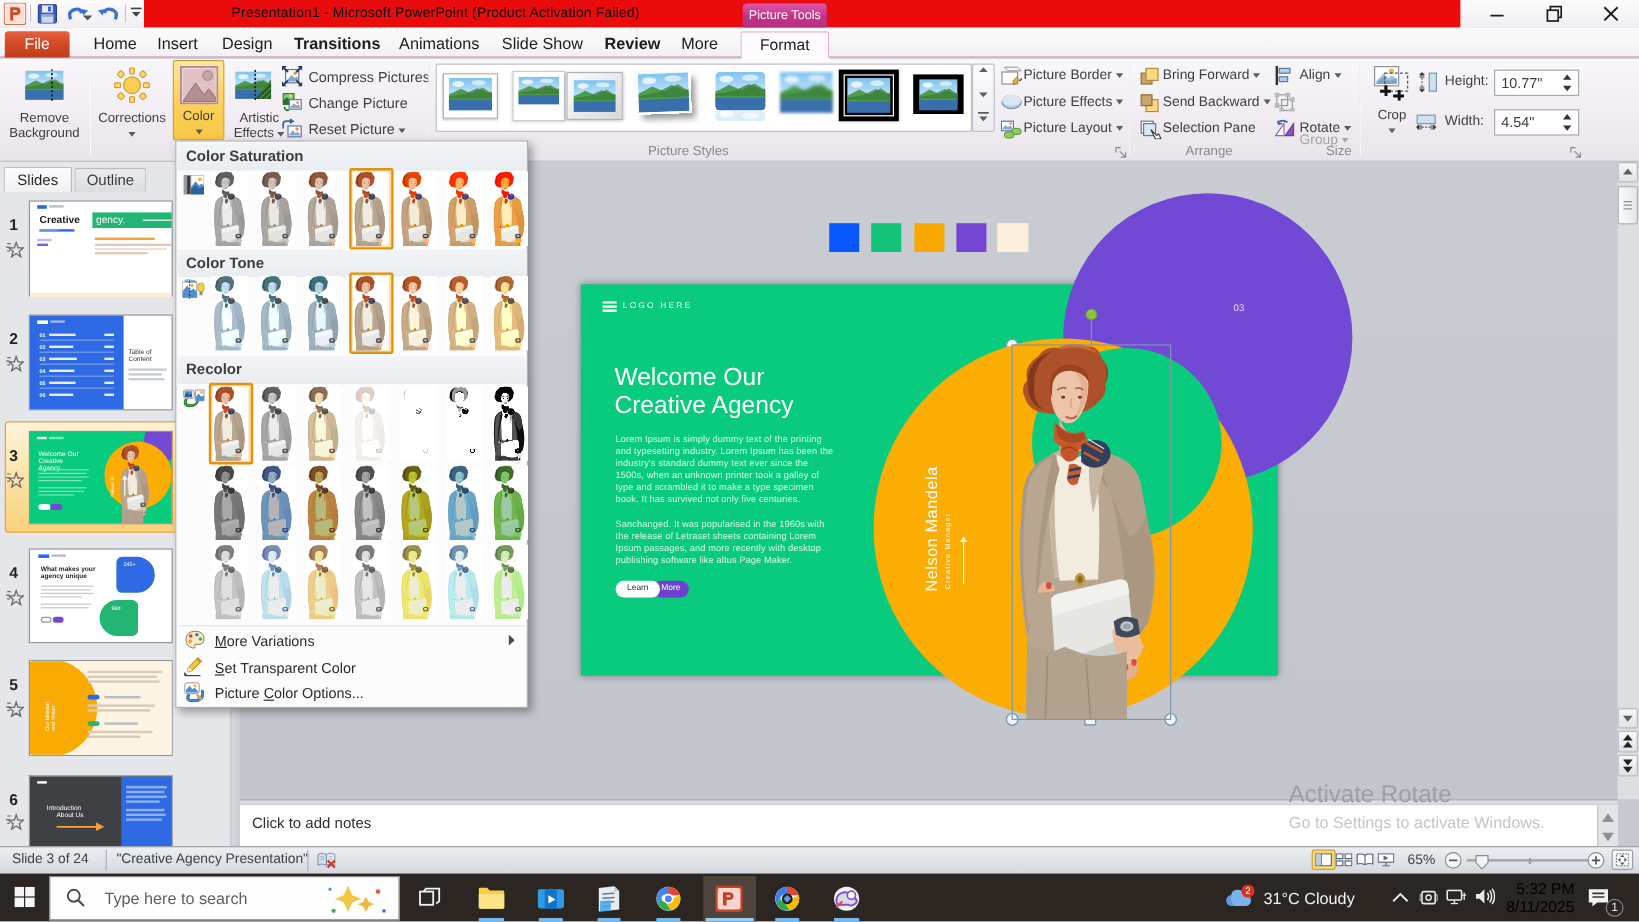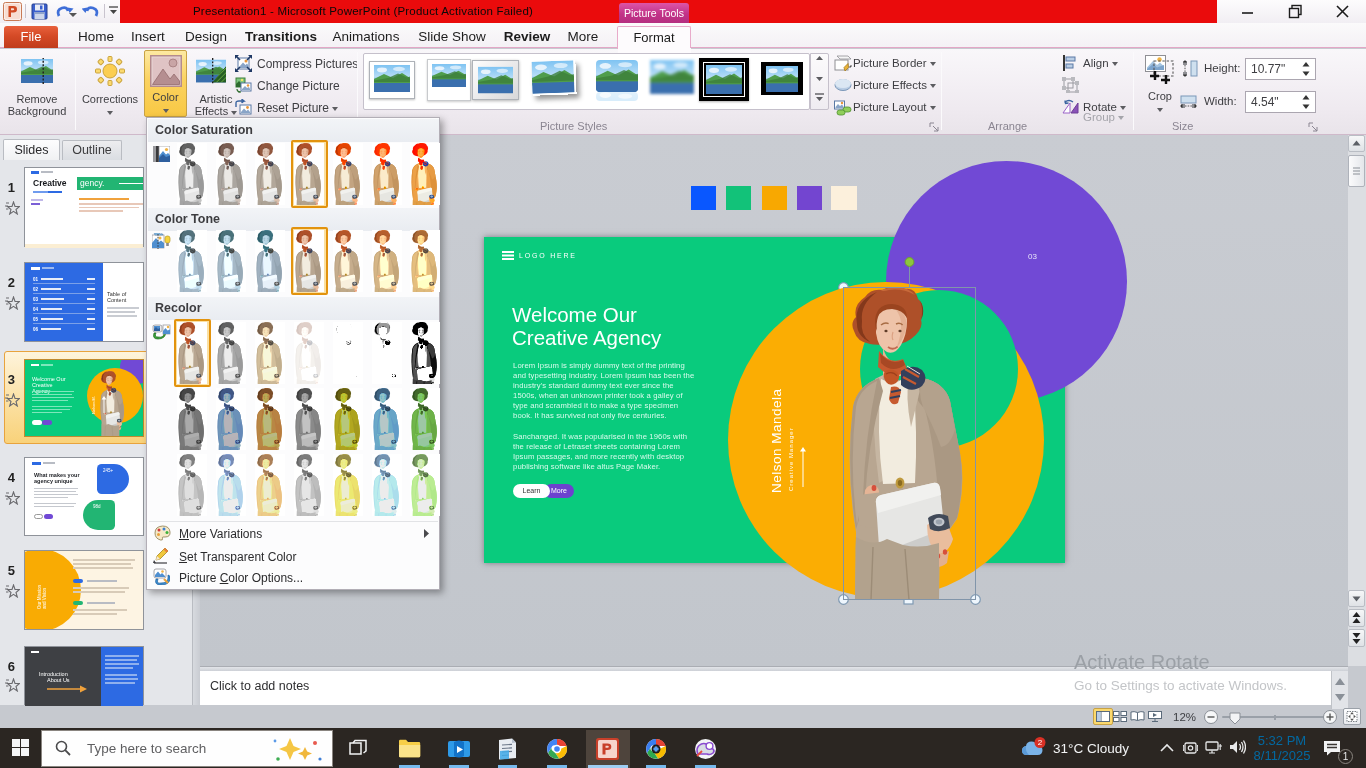--- a/index.html
+++ b/index.html
@@ -266,21 +266,21 @@
 <div class="abs" style="left:810px;top:53px;width:19px;height:57px;background:linear-gradient(#fcfbfc,#efecf1);border:1px solid #c5c0cb;border-radius:0 2px 2px 0;">
  <svg width="17" height="55" viewBox="0 0 17 55">
         <path d="M5 6 l3.5-4 3.5 4z" fill="#5c5c60"></path>
         <path d="M5 23 l7 0 -3.5 4z" fill="#5c5c60"></path>
         <line x1="4" y1="40" x2="13" y2="40" stroke="#5c5c60" stroke-width="1.4"></line>
         <path d="M5 43 l7 0 -3.5 4z" fill="#5c5c60"></path>
       </svg>
 </div>
 <div class="grouplabel" style="left:540px;width:200px;">Picture Styles</div>
 <div class="grouplabel" style="left:988px;width:100px;">Arrange</div>
-<div class="grouplabel" style="left:1172px;width:100px;">Size</div>
+<div class="grouplabel" style="left:1105px;width:100px;">Size</div>
 
 <div id="gallery" class="abs" style="left:366px;top:55px;width:443px;height:53px;">
   <div class="abs" style="left:3px;top:6px;width:46px;height:38px;background:#fff;border:1px solid #aeb2b8;box-shadow:0 1px 2px rgba(0,0,0,.25);">
         <svg class="abs" style="left:4px;top:3px;" width="36" height="27" viewBox="0 0 36 27">
           <use href="#photo"></use>
         </svg>
       </div>
   <div class="abs" style="left:61px;top:4px;width:44px;height:42px;background:#fff;border:1px solid #c8cacd;box-shadow:0 1px 2px rgba(0,0,0,.2);">
         <svg class="abs" style="left:4px;top:4px;" width="34" height="23" viewBox="0 0 36 27" preserveAspectRatio="none">
           <use href="#photo"></use>
@@ -335,20 +335,38 @@
         <circle cx="8" cy="4" r="1.2" fill="#e8953a"></circle>
         <g fill="#8fce5a" stroke="#4e8f2f" stroke-width=".8">
           <rect x="9" y="8" width="8" height="5" rx="2.5"></rect>
           <rect x="3" y="11" width="8" height="5" rx="2.5"></rect>
         </g>
       </svg>
   <div class="abs" style="left:20px;top:49px;">Picture Layout <span class="darr"></span></div>
 </div>
 <div class="rsep" style="left:941px;top:52px;"></div>
 
+<div class="abs" style="left:949px;top:52px;width:118px;height:80px;font-size:11.5px;color:#3e3e42;white-space:nowrap;">
+  <svg class="abs" style="left:1px;top:4px;" width="16" height="16" viewBox="0 0 16 16">
+        <rect x="1" y="5" width="9" height="9" fill="#c9a66a" stroke="#8a6f3d"></rect>
+        <rect x="5" y="1" width="10" height="10" fill="#fbd783" stroke="#b08c3f"></rect>
+      </svg>
+  <div class="abs" style="left:20px;top:5px;">Bring Forward <span class="darr"></span></div>
+  <svg class="abs" style="left:1px;top:26px;" width="16" height="16" viewBox="0 0 16 16">
+        <rect x="5" y="5" width="10" height="10" fill="#fbd783" stroke="#b08c3f"></rect>
+        <rect x="1" y="1" width="9" height="9" fill="#c9a66a" stroke="#8a6f3d"></rect>
+      </svg>
+  <div class="abs" style="left:20px;top:27px;">Send Backward <span class="darr"></span></div>
+  <svg class="abs" style="left:1px;top:48px;" width="18" height="16" viewBox="0 0 18 16">
+        <rect x="1" y="1" width="10" height="10" fill="#fff" stroke="#5a79a5"></rect>
+        <rect x="3" y="3" width="10" height="10" fill="#dbe7f3" stroke="#5a79a5"></rect>
+        <path d="M9 8 l5 5 1.5-1.5 2 4 -4.5 .5z" fill="#fff" stroke="#333" stroke-width=".9"></path>
+      </svg>
+  <div class="abs" style="left:20px;top:49px;">Selection Pane</div>
+</div>
 <div class="abs" style="left:1062px;top:52px;width:80px;height:80px;font-size:11.5px;color:#3e3e42;white-space:nowrap;">
   <svg class="abs" style="left:0px;top:3px;" width="15" height="16" viewBox="0 0 15 16">
         <line x1="2" y1="0" x2="2" y2="16" stroke="#333" stroke-width="2"></line>
         <rect x="4" y="2" width="9" height="4" fill="#b9cde4" stroke="#5a79a5"></rect>
         <rect x="4" y="9" width="7" height="4" fill="#b9cde4" stroke="#5a79a5"></rect>
       </svg>
   <div class="abs" style="left:21px;top:5px;">Align <span class="darr"></span></div>
   <svg class="abs" style="left:0px;top:25px;" width="17" height="16" viewBox="0 0 17 16">
         <g stroke="#9a9aa0" fill="none">
           <rect x="2" y="2" width="9" height="9"></rect>
@@ -1016,20 +1034,35 @@
       <div style="position:absolute;left:10px;top:8px;font-size:12.5px;color:#2f2f31;">Click to add notes</div>
 <div style="position:absolute;right:0px;top:0px;width:17px;height:38px;background:#e2e4e8;border-left:1px solid #c0c3c8;"></div>
 <svg style="position:absolute;right:2px;top:6px;" width="12" height="9" viewBox="0 0 12 9">
         <path d="M6 1 l5 7 h-10z" fill="#8a9098"></path>
       </svg>
 <svg style="position:absolute;right:2px;top:22px;" width="12" height="9" viewBox="0 0 12 9">
         <path d="M6 8 l5-7 h-10z" fill="#8a9098"></path>
       </svg>
     </div>
 
+<div id="statusbar">
+  <div class="abs" style="left:10px;top:4px;">Slide 3 of 24</div>
+  <div class="abs" style="left:88px;top:2px;width:1px;height:18px;background:#aab0b8;"></div>
+  <div class="abs" style="left:97px;top:4px;">"Creative Agency Presentation"</div>
+  <div class="abs" style="left:256px;top:2px;width:1px;height:18px;background:#aab0b8;"></div>
+  <svg class="abs" style="left:264px;top:3px;" width="17" height="16" viewBox="0 0 17 16">
+        <path d="M1 3 Q4 1 8 3 L8 12 Q4 10 1 12Z" fill="#cfe0f0" stroke="#7a8ba0" stroke-width=".8"></path>
+        <path d="M15 3 Q11 1 8 3 L8 12 Q11 10 15 12Z" fill="#e8eef5" stroke="#7a8ba0" stroke-width=".8"></path>
+        <path d="M3 5 l3 0 M3 7 l3 0 M10 5 l3 0 M10 7 l3 0" stroke="#9ab0c4" stroke-width=".8"></path>
+        <g stroke="#d93025" stroke-width="1.8">
+          <line x1="9" y1="8" x2="15" y2="14"></line>
+          <line x1="15" y1="8" x2="9" y2="14"></line>
+        </g>
+      </svg>
+</div>
 
 <div class="abs" style="left:1093px;top:708px;width:20px;height:17px;background:#fbd96e;border:1px solid #c8a244;border-radius:2px;"></div>
 <svg class="abs" style="left:1096px;top:711px;" width="14" height="11" viewBox="0 0 14 11">
       <rect x="0.5" y="0.5" width="13" height="10" fill="#fff" stroke="#5a6a7a"></rect>
       <line x1="5" y1="0.5" x2="5" y2="10.5" stroke="#5a6a7a"></line>
       <rect x="1" y="1" width="3.6" height="9" fill="#b9cde4"></rect>
     </svg>
 <svg class="abs" style="left:1113px;top:711px;" width="14" height="11" viewBox="0 0 14 11">
       <g fill="#fff" stroke="#5a6a7a">
         <rect x="0.5" y="0.5" width="5.5" height="4"></rect>
@@ -1040,21 +1073,21 @@
     </svg>
 <svg class="abs" style="left:1130px;top:711px;" width="15" height="11" viewBox="0 0 15 11">
       <path d="M1 1 Q4 0 7.5 1.5 Q11 0 14 1 L14 9 Q11 8 7.5 9.5 Q4 8 1 9Z" fill="#fff" stroke="#5a6a7a"></path>
       <line x1="7.5" y1="1.5" x2="7.5" y2="9.5" stroke="#5a6a7a"></line>
     </svg>
 <svg class="abs" style="left:1148px;top:711px;" width="14" height="11" viewBox="0 0 14 11">
       <rect x="0.5" y="0.5" width="13" height="7" fill="#fff" stroke="#5a6a7a"></rect>
       <path d="M4 10.5 h6 M7 8 v2.5" stroke="#5a6a7a"></path>
       <path d="M5 2 l4 2 -4 2z" fill="#5a6a7a"></path>
     </svg>
-<div class="abs" style="left:1173px;top:711px;font-size:11.5px;color:#3f4044;">12%</div>
+<div class="abs" style="left:1173px;top:711px;font-size:11.5px;color:#3f4044;">65%</div>
 <svg class="abs" style="left:1203px;top:709px;" width="16" height="16" viewBox="0 0 16 16">
       <circle cx="8" cy="8" r="6.5" fill="#f6f7f8" stroke="#8a8f96"></circle>
       <line x1="4.5" y1="8" x2="11.5" y2="8" stroke="#555" stroke-width="1.4"></line>
     </svg>
 <div class="abs" style="left:1222px;top:716px;width:110px;height:2px;background:#9aa0a8;border-radius:1px;"></div>
 <div class="abs" style="left:1274px;top:716px;width:2px;height:5px;background:#9aa0a8;margin-top:-1px;"></div>
 <svg class="abs" style="left:1229px;top:709px;" width="12" height="16" viewBox="0 0 12 16">
       <path d="M1 4 h10 v6 l-5 5 -5-5z" fill="#f2f3f5" stroke="#8a8f96"></path>
     </svg>
 <svg class="abs" style="left:1322px;top:709px;" width="16" height="16" viewBox="0 0 16 16">
@@ -1172,19 +1205,19 @@
     </svg>
 <svg class="abs" style="left:1205px;top:741px;" width="17" height="13" viewBox="0 0 17 13">
       <rect x="1" y="1" width="12" height="8" rx="1" fill="none" stroke="#e8e9ea" stroke-width="1.3"></rect>
       <path d="M4 12 h6 M7 9.5 v2.5" stroke="#e8e9ea" stroke-width="1.2"></path>
       <path d="M13.5 5 h3.5 M15.2 3 v6" stroke="#e8e9ea" stroke-width="1.1"></path>
     </svg>
 <svg class="abs" style="left:1229px;top:740px;" width="17" height="14" viewBox="0 0 17 14">
       <path d="M1 5 h3 l4-4 v12 l-4-4 h-3z" fill="#e8e9ea"></path>
       <path d="M10.5 4 Q12.5 7 10.5 10 M12.5 2 Q15.5 7 12.5 12 M14.5 0.5 Q18.5 7 14.5 13.5" stroke="#e8e9ea" stroke-width="1.3" fill="none"></path>
     </svg>
-<div class="abs" style="left:1252px;top:733px;width:60px;height:30px;font-size:13px;color:#0369a1;text-align:center;line-height:15px;">5:32 PM<br>8/11/2025</div>
+<div class="abs" style="left:1252px;top:733px;width:60px;height:30px;font-size:13px;color:#000000;text-align:right;line-height:15px;">5:32 PM<br>8/11/2025</div>
 <svg class="abs" style="left:1322px;top:739px;" width="20" height="18" viewBox="0 0 20 18">
       <path d="M2 2 h16 v11 h-9 l-4 3.5 v-3.5 h-3z" fill="#f2f3f4"></path>
       <path d="M5 5.5 h10 M5 8.5 h10" stroke="#3a3633" stroke-width="1.4"></path>
     </svg>
 <div class="abs" style="left:1338px;top:749px;width:15px;height:15px;border-radius:50%;border:1.6px solid #8a8580;background:#2b2622;color:#e8e9ea;font-size:10px;text-align:center;line-height:14px;">1</div>
 
 </div>
 </body></html>

